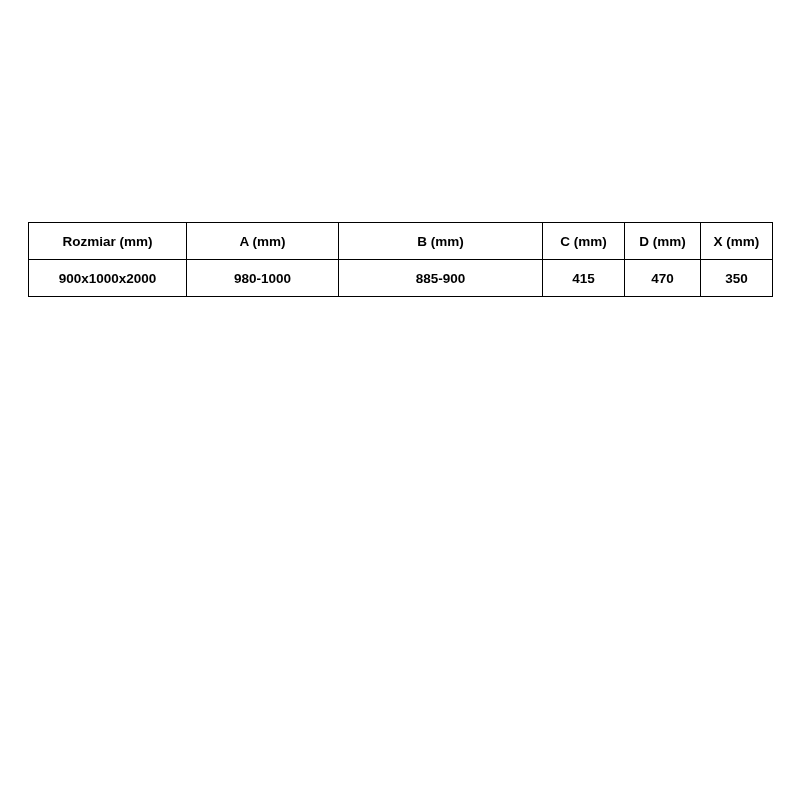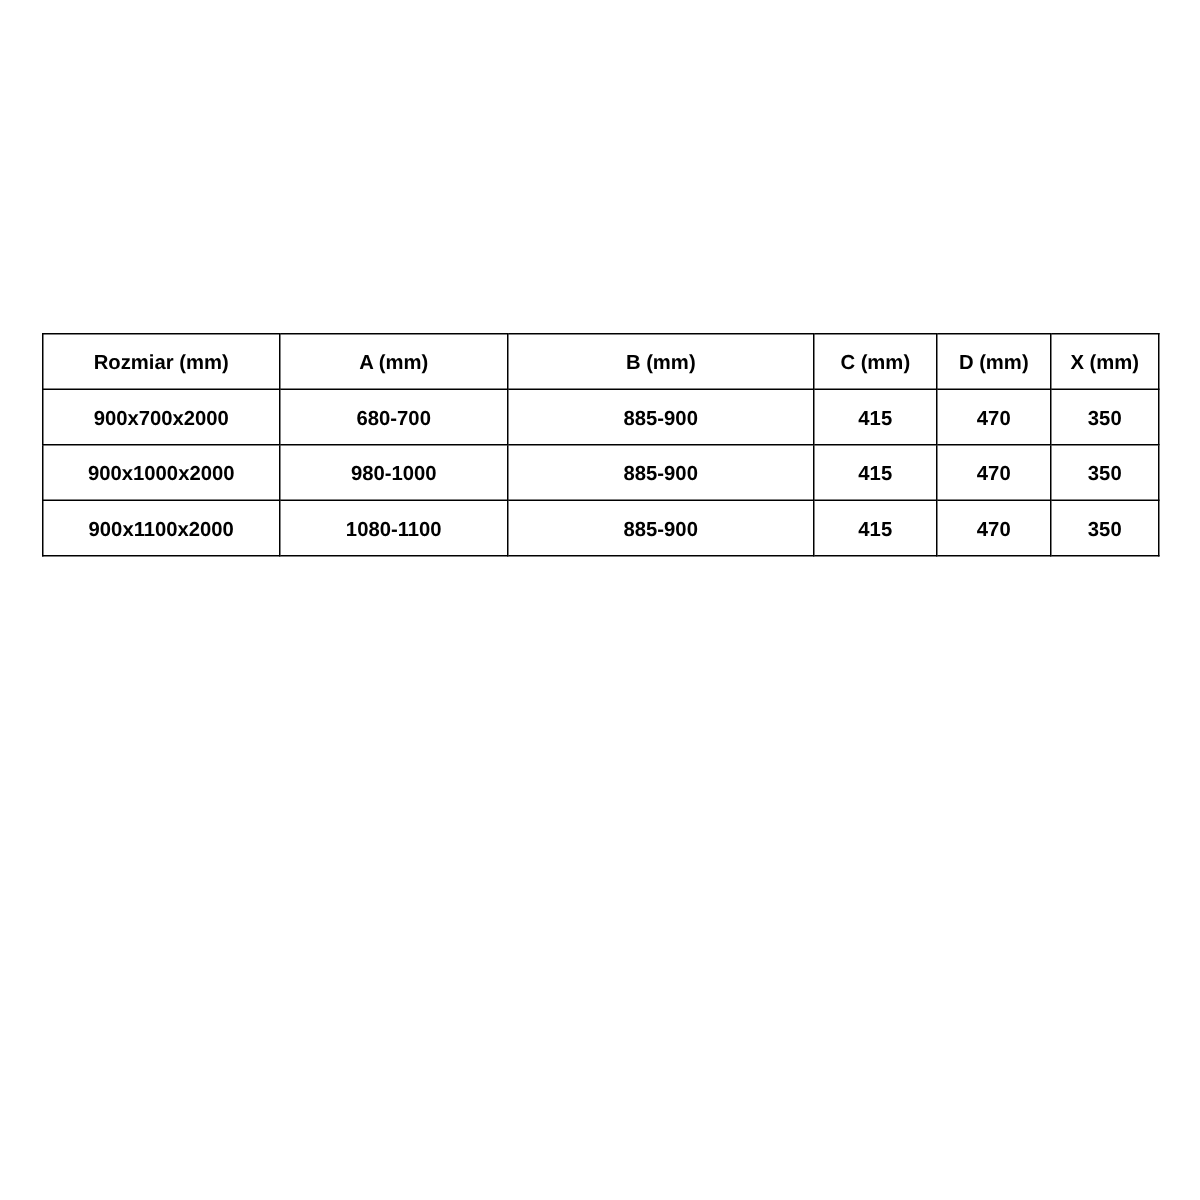--- a/index.html
+++ b/index.html
@@ -67,38 +67,22 @@
         <th>Rozmiar (mm)</th>
         <th>A (mm)</th>
         <th>B (mm)</th>
         <th>C (mm)</th>
         <th>D (mm)</th>
         <th>X (mm)</th>
       </tr>
     </thead>
     <tbody>
       <tr>
-        <td>900x700x2000</td>
-        <td>680-700</td>
-        <td>885-900</td>
-        <td>415</td>
-        <td>470</td>
-        <td>350</td>
-      </tr>
-      <tr>
         <td>900x1000x2000</td>
         <td>980-1000</td>
-        <td>885-900</td>
-        <td>415</td>
-        <td>470</td>
-        <td>350</td>
-      </tr>
-      <tr>
-        <td>900x1100x2000</td>
-        <td>1080-1100</td>
         <td>885-900</td>
         <td>415</td>
         <td>470</td>
         <td>350</td>
       </tr>
     </tbody>
   </table>
 </div>
 
 </body></html>

